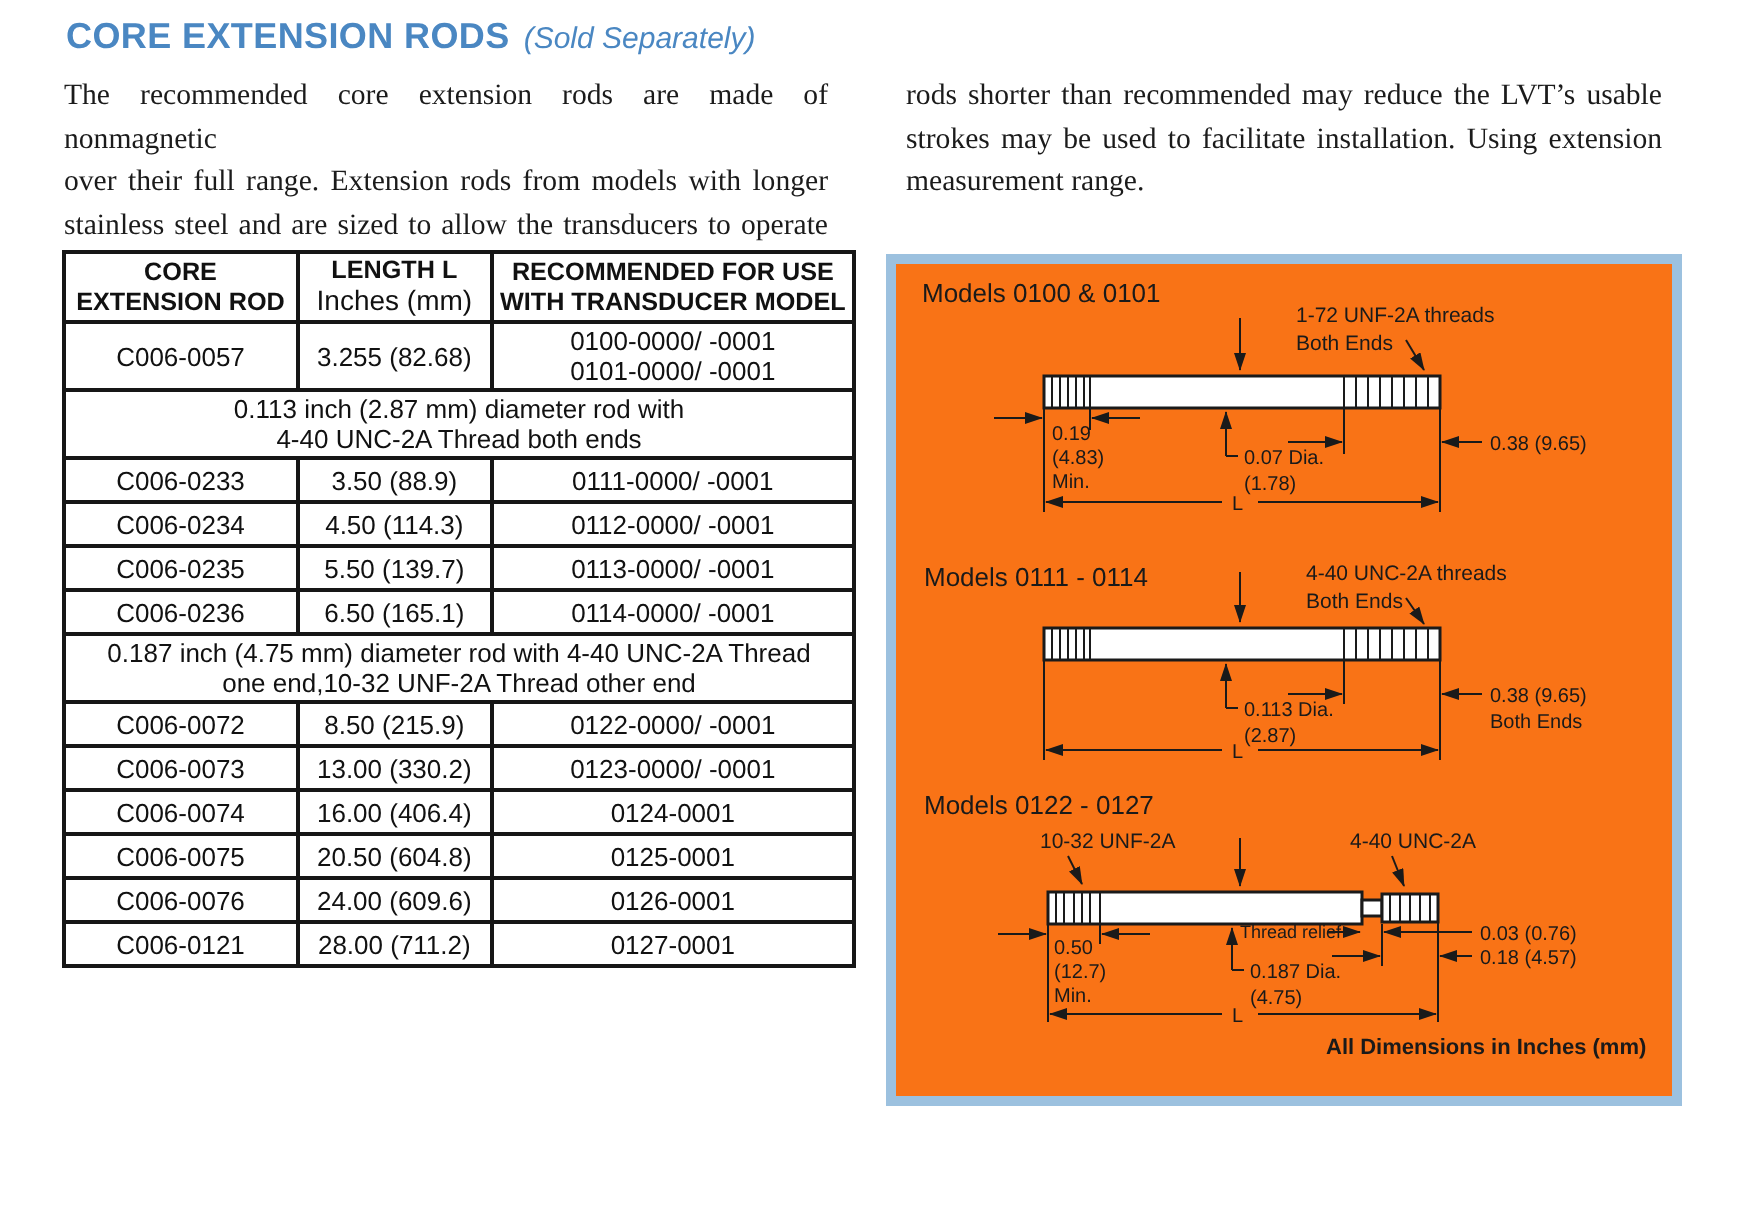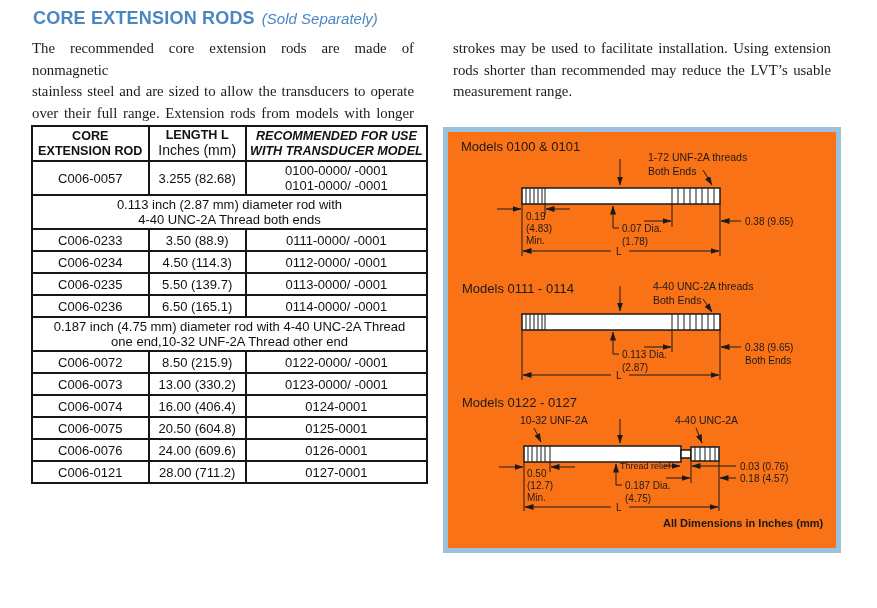--- a/index.html
+++ b/index.html
@@ -24,21 +24,21 @@
   .rod-table{position:absolute;left:11px;top:125px;width:397px;border-collapse:collapse;
              font-family:"Liberation Sans", sans-serif;font-size:13px;color:#111;}
   .rod-table td,.rod-table th{border:2px solid #161616;text-align:center;vertical-align:middle;
              padding:1px 2px;line-height:15px;}
   .rod-table th{font-weight:bold;font-size:12.6px;}
   .rod-table th .subhead{font-weight:normal;font-size:14px;}
   .rod-table tr.sec td{height:30px;}
   .rod-table tr.row td{height:18px;}
   .col-part{width:114px;}
   .col-len{width:95px;}
-  .col-model{width:182px;font-style:italic;}
+  .col-model{width:182px;}
 
   
   .panel{position:absolute;left:423px;top:127px;width:388px;height:416px;
          border:5px solid #9cc1df;background:#f97316;}
   .panel svg{position:absolute;left:0;}
   #svg-d1{top:0px;}
   #svg-d2{top:130px;}
   #svg-d3{top:256px;}
   .dtitle{font-family:"Liberation Sans", sans-serif;font-size:13px;fill:#1a1a1a;}
   .dlabel{font-family:"Liberation Sans", sans-serif;font-size:10.5px;fill:#1a1a1a;}
@@ -53,26 +53,26 @@
 <body>
 
 <div class="page">
 
   <div class="title-row">
     <span class="title">CORE EXTENSION RODS</span><span class="title-suffix">(Sold Separately)</span>
   </div>
 
   <div class="intro intro-left">
     <div class="jline">The recommended core extension rods are made of nonmagnetic</div>
+    <div class="jline">over their full range.  Extension rods from models with longer</div>
     <div class="jline">stainless steel and are sized to allow the transducers to operate</div>
-    <div class="jline">over their full range.  Extension rods from models with longer</div>
   </div>
   <div class="intro intro-right">
+    <div class="jline">rods shorter than recommended may reduce the LVT’s usable</div>
     <div class="jline">strokes may be used to  facilitate installation.  Using extension</div>
-    <div class="jline">rods shorter than recommended may reduce the LVT’s usable</div>
     <div class="lline">measurement range.</div>
   </div>
 
   <table class="rod-table">
     <tbody>
         <tr>
       <th class="col-part">
         <span>CORE</span><br>
         <span>EXTENSION ROD</span>
       </th>

